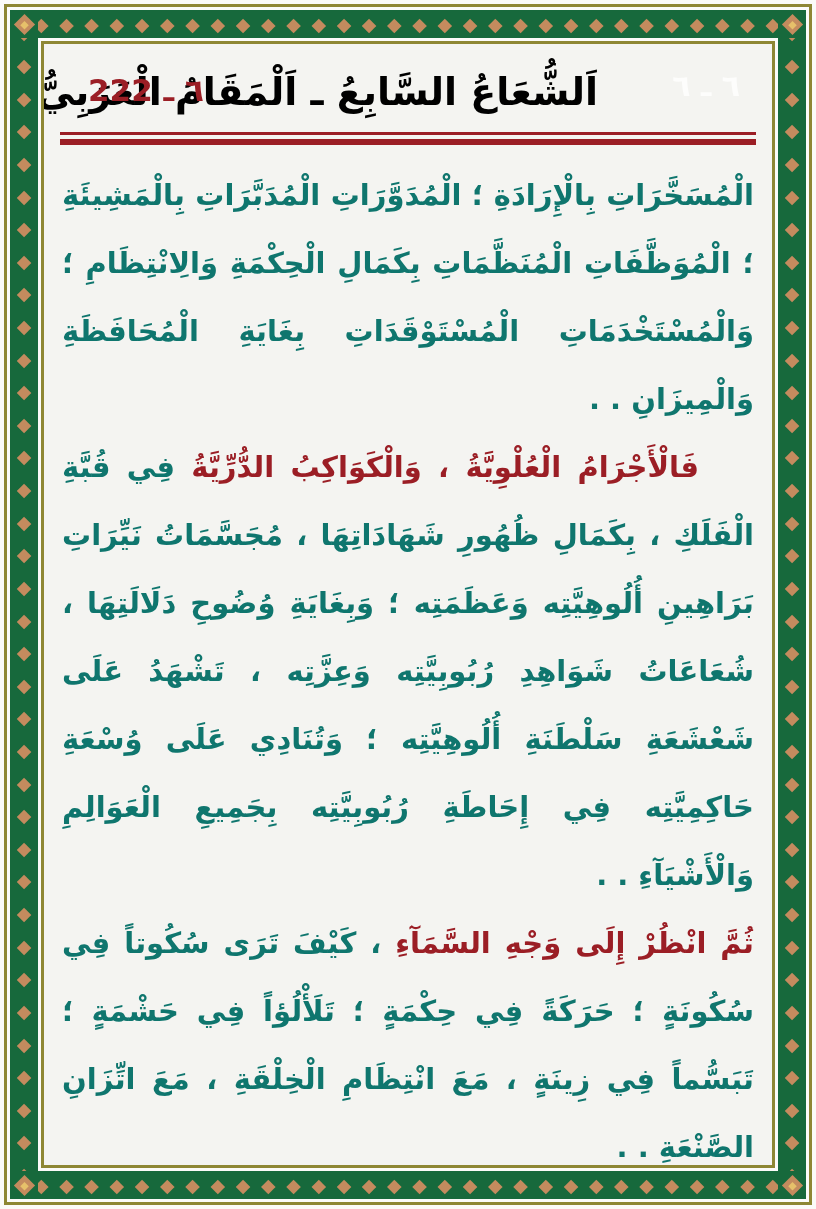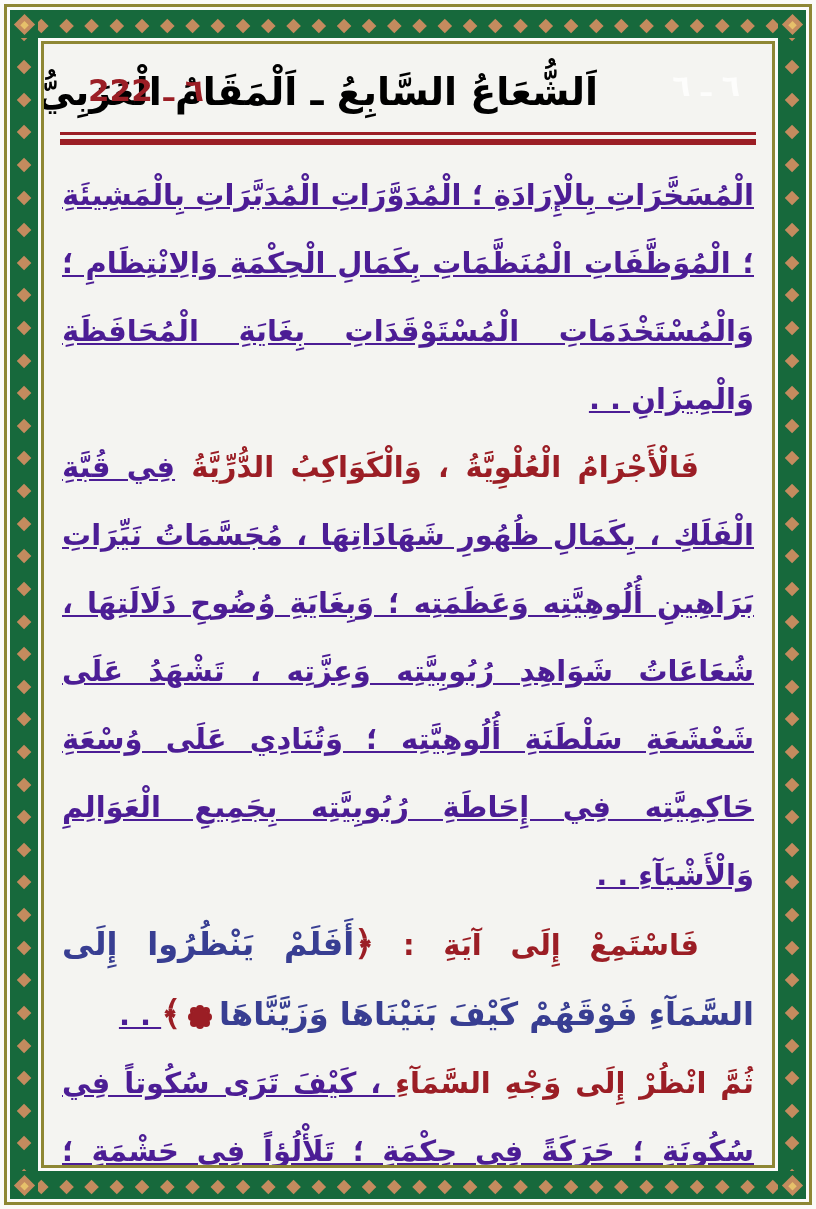--- a/index.html
+++ b/index.html
@@ -43,21 +43,21 @@
   .header-rule{
     height:4px;border-top:3px solid #9b1e25;border-bottom:6px solid #9b1e25;
     margin:4px 2px 10px;
   }
   .body-text{padding:6px 4px 0;}
   .para{
     margin:0;direction:rtl;text-align:justify;
     font-size:29px;font-weight:bold;line-height:68px;color:#1b1b1b;
   }
   .para.indent{text-indent:55px;}
-  .seg-black{color:#4c1d95;text-decoration:underline;}
+  .seg-black{color:#0f766e;}
   .seg-red{color:#9b1e25;margin-top:32px;}
   .seg-blue{color:#383e92;font-size:32px;}
   .bracket{color:#9b1e25;font-size:34px;font-weight:bold;}
   .medallion{
     display:inline-block;width:18px;height:18px;border-radius:50%;
     background:#9b1e25;vertical-align:-1px;margin:0 10px;
     box-shadow:
       0 -8px 0 -5px #9b1e25, 0 8px 0 -5px #9b1e25,
       8px 0 0 -5px #9b1e25, -8px 0 0 -5px #9b1e25,
       6px 6px 0 -5px #9b1e25, -6px 6px 0 -5px #9b1e25,
@@ -107,18 +107,17 @@
   <div class="content">
     <div class="header">
       <span class="ghost-number">٦ ـ ٦</span>
       <span class="title">اَلشُّعَاعُ السَّابِعُ ـ اَلْمَقَامُ الْعَرَبِيُّ</span>
       <span class="page-number">٦ ـ 222</span>
     </div>
     <div class="header-rule"></div>
     <div class="body-text" id="body-text">
         <p class="para"><span class="seg-black">الْمُسَخَّرَاتِ بِالْإِرَادَةِ ؛ الْمُدَوَّرَاتِ الْمُدَبَّرَاتِ بِالْمَشِيئَةِ ؛ الْمُوَظَّفَاتِ الْمُنَظَّمَاتِ بِكَمَالِ الْحِكْمَةِ وَالِانْتِظَامِ ؛ وَالْمُسْتَخْدَمَاتِ الْمُسْتَوْقَدَاتِ بِغَايَةِ الْمُحَافَظَةِ وَالْمِيزَانِ . .</span></p>
         <p class="para indent"><span class="seg-red">فَالْأَجْرَامُ الْعُلْوِيَّةُ ، وَالْكَوَاكِبُ الدُّرِّيَّةُ </span><span class="seg-black">فِي قُبَّةِ الْفَلَكِ ، بِكَمَالِ ظُهُورِ شَهَادَاتِهَا ، مُجَسَّمَاتُ نَيِّرَاتِ بَرَاهِينِ أُلُوهِيَّتِه وَعَظَمَتِه ؛ وَبِغَايَةِ وُضُوحِ دَلَالَتِهَا ، شُعَاعَاتُ شَوَاهِدِ رُبُوبِيَّتِه وَعِزَّتِه ، تَشْهَدُ عَلَى شَعْشَعَةِ سَلْطَنَةِ أُلُوهِيَّتِه ؛ وَتُنَادِي عَلَى وُسْعَةِ حَاكِمِيَّتِه فِي إِحَاطَةِ رُبُوبِيَّتِه بِجَمِيعِ الْعَوَالِمِ وَالْأَشْيَآءِ . .</span></p>
-        <p class="para indent"><span class="seg-red">فَاسْتَمِعْ إِلَى آيَةِ : </span><span class="bracket">﴿</span><span class="seg-blue">أَفَلَمْ يَنْظُرُوا إِلَى السَّمَآءِ فَوْقَهُمْ كَيْفَ بَنَيْنَاهَا وَزَيَّنَّاهَا</span><span class="medallion"></span><span class="bracket">﴾</span><span class="seg-black"> . .</span></p>
         <p class="para"><span class="seg-red">ثُمَّ انْظُرْ إِلَى وَجْهِ السَّمَآءِ</span><span class="seg-black"> ، كَيْفَ تَرَى سُكُوتاً فِي سُكُونَةٍ ؛ حَرَكَةً فِي حِكْمَةٍ ؛ تَلَأْلُؤاً فِي حَشْمَةٍ ؛ تَبَسُّماً فِي زِينَةٍ ، مَعَ انْتِظَامِ الْخِلْقَةِ ، مَعَ اتِّزَانِ الصَّنْعَةِ . .</span></p>
       </div>
   </div>
 
 </div>
 
 </body></html>

